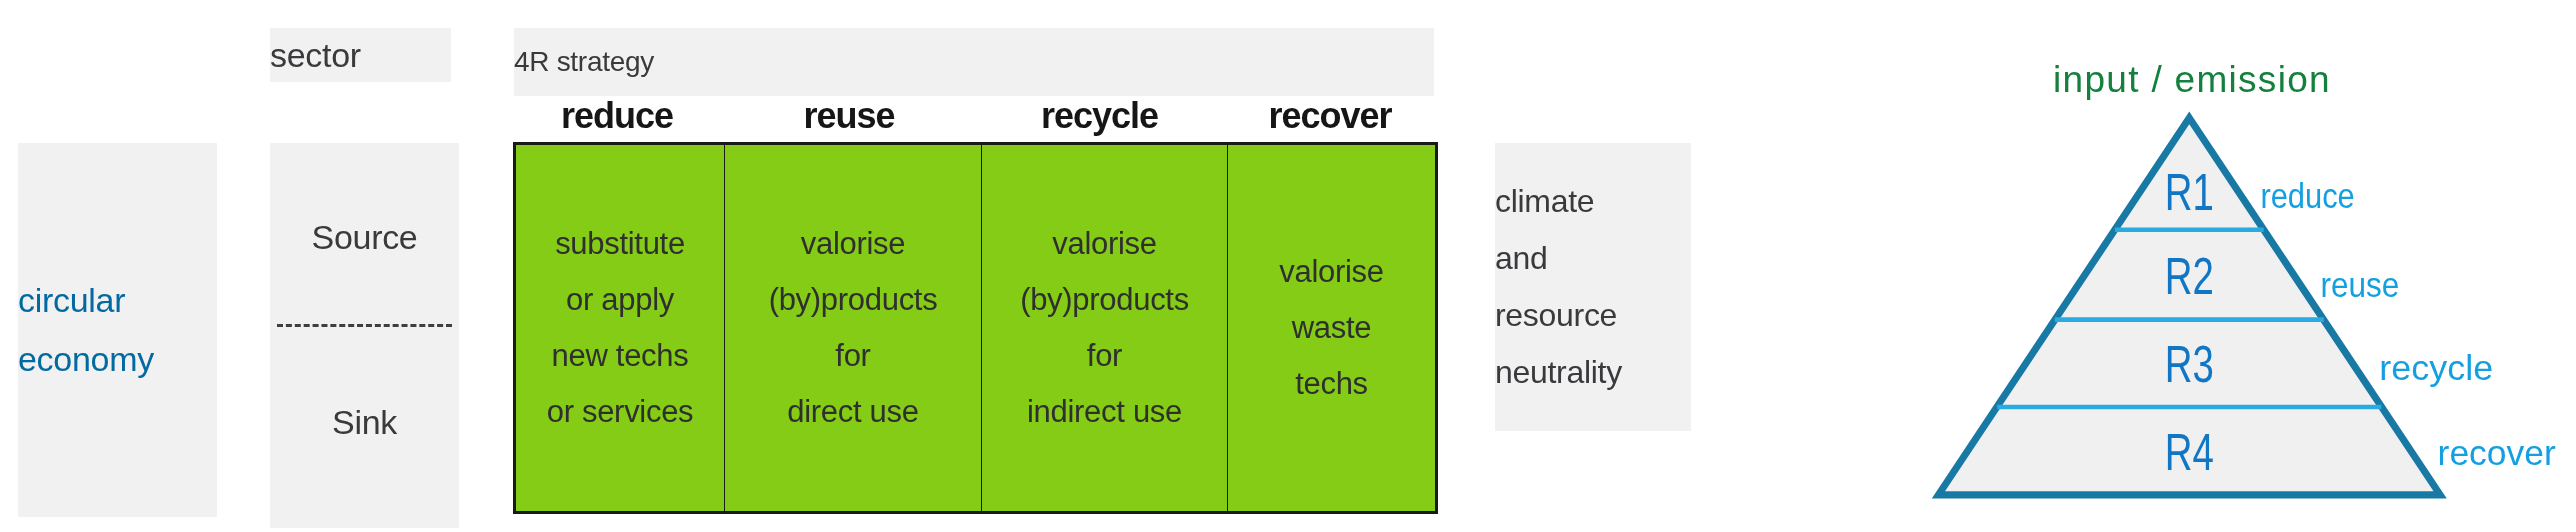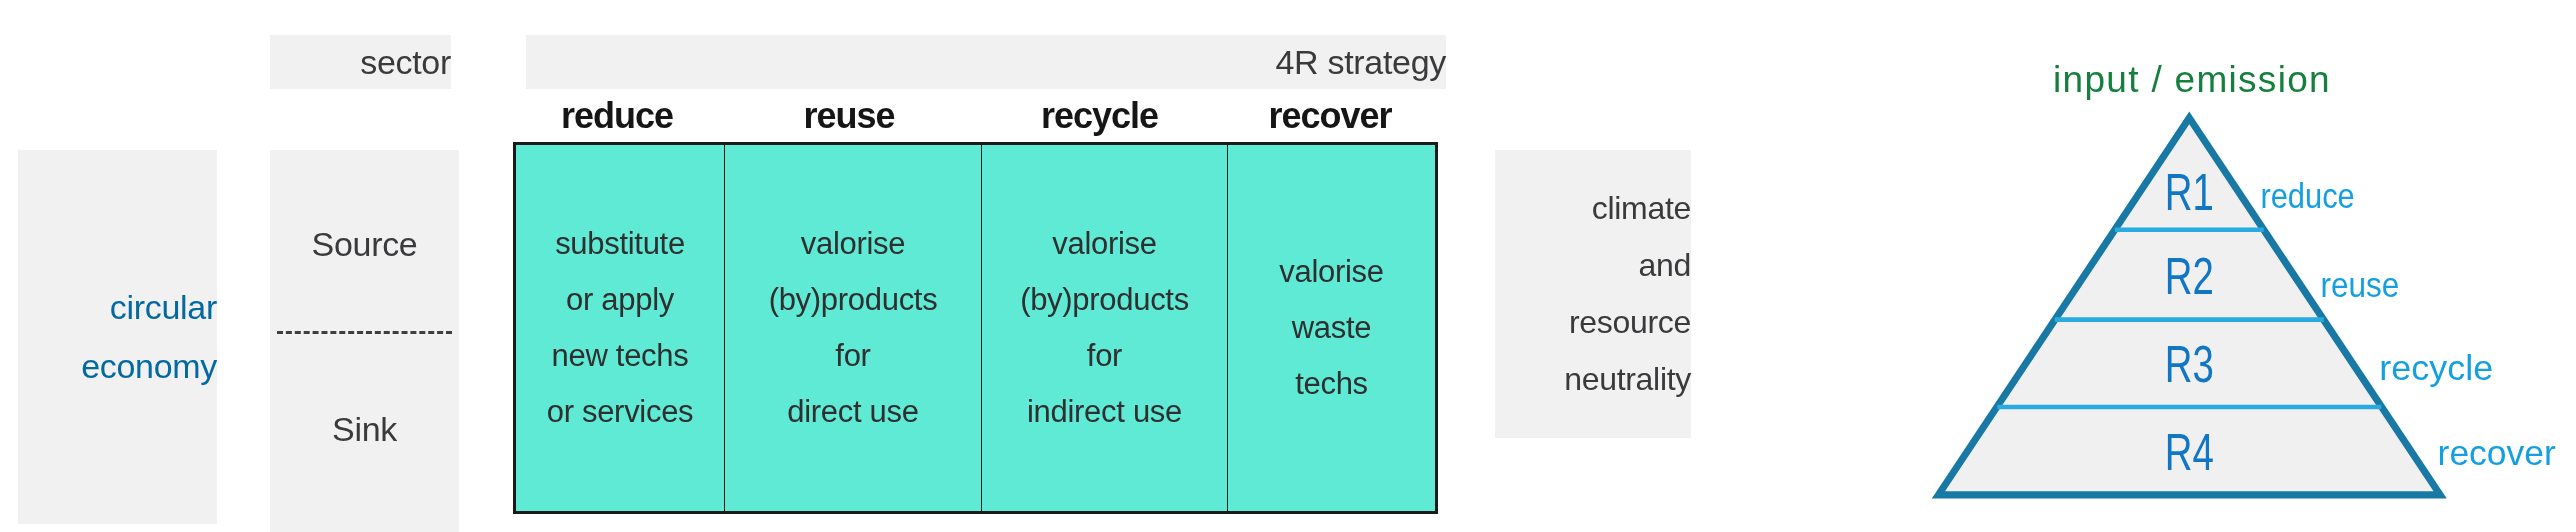--- a/index.html
+++ b/index.html
@@ -10,57 +10,56 @@
     background: #ffffff;
     font-family: "Liberation Sans", sans-serif;
     color: #3b3b3b;
     overflow: hidden;
   }
   .gbox {
     position: absolute;
     background: #f1f1f2;
     display: flex;
     flex-direction: column;
-    align-items: flex-end;
+    align-items: flex-start;
     justify-content: center;
     text-align: center;
     letter-spacing: -0.3px;
-    margin-top: 7px;
   }
   .gbox .line { display: block; }
 
   
   .circular { left: 18px; top: 143px; width: 199px; height: 374px;
               font-size: 34px; line-height: 59px; color: #0369a1; }
 
   
   .sector-header { left: 270px; top: 28px; width: 181px; height: 54px;
                    font-size: 34px; color: #3a3a3c; }
 
   
   .source-sink { left: 270px; top: 143px; width: 175px; height: 371px;
                  padding: 7px; display: block; }
   .ss-half { display: flex; align-items: center; justify-content: center;
              font-size: 34px; color: #3a3a3c; letter-spacing: -0.3px; }
   .ss-top { height: 177px; border-bottom: 3.2px dashed #3f3f3f; box-sizing: border-box; }
   .ss-bottom { height: 191px; }
 
   
-  .strategy-bar { left: 526px; top: 28px; width: 920px; height: 54px;
-                  font-size: 34px; color: #3a3a3c; }
+  .strategy-bar { left: 514px; top: 28px; width: 920px; height: 68px;
+                  font-size: 28px; color: #3a3a3c; }
 
   
   .col-headers { position: absolute; left: 513px; top: 89px; width: 925px; height: 53px;
                  display: flex; }
   .col-head { display: flex; align-items: center; justify-content: center;
               font-size: 36px; font-weight: 700; color: #161616; letter-spacing: -1px; }
 
   
   .rtable { position: absolute; left: 513px; top: 142px; width: 925px; height: 372px;
-            box-sizing: border-box; border: 3.9px solid #1a1a1a; background: #5eead4;
+            box-sizing: border-box; border: 3.9px solid #1a1a1a; background: #84cc16;
             display: flex; }
   .rcell { display: flex; flex-direction: column; align-items: center; justify-content: center;
            text-align: center; font-size: 31px; line-height: 56px; color: #2f2f2f;
            letter-spacing: -0.3px; border-right: 1.9px solid #1a1a1a; }
   .rcell:last-child { border-right: none; }
   .w1 { width: 208px; } .w2 { width: 256px; } .w3 { width: 245px; } .w4 { flex: 1; }
 
   
   .goal { left: 1495px; top: 143px; width: 196px; height: 288px;
           font-size: 32px; line-height: 57px; color: #3a3a3c; }

